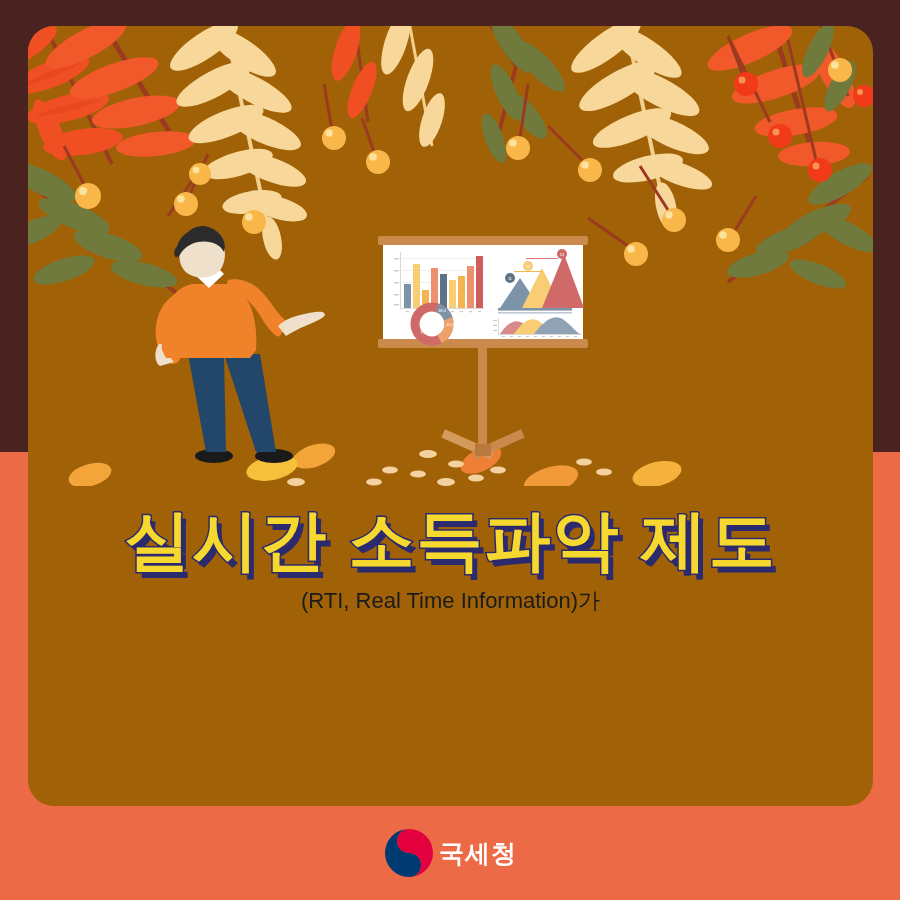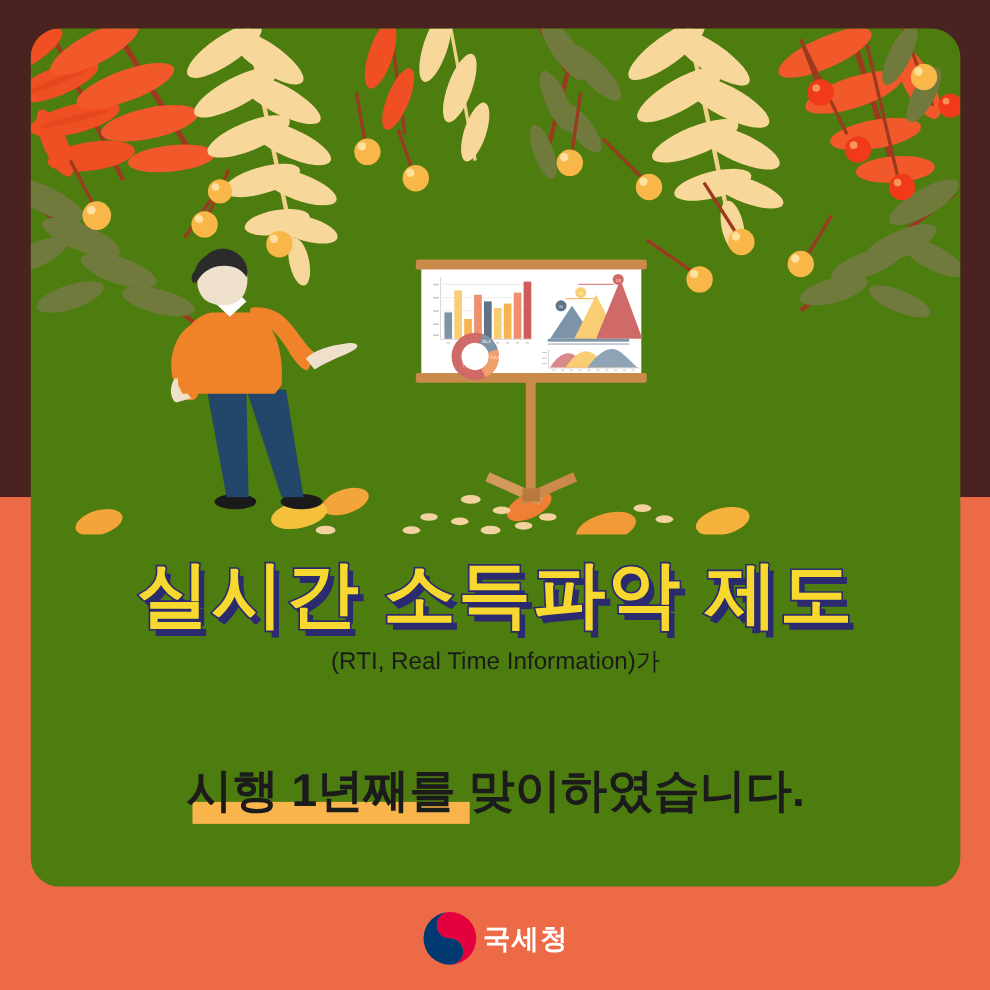--- a/index.html
+++ b/index.html
@@ -17,21 +17,21 @@
     background:#4a2320;
   }
   #bottom-band {
     position:absolute; left:0; top:452px; width:900px; height:448px;
     background:#ec6a45;
   }
 
   
   #card {
     position:absolute; left:28px; top:26px; width:845px; height:780px;
-    background:#4d7c0f;
+    background:#a16207;
     border-radius:26px;
     overflow:hidden;
   }
 
   
   .foliage { position:absolute; left:0; top:0; width:845px; height:290px; }
 
   
   #scene { position:absolute; left:0; top:200px; width:845px; height:260px; }
 
@@ -419,26 +419,20 @@
           <path d="M164 8 C150 16 148 34 156 44 C162 52 178 54 188 48 C198 42 200 22 192 12 C184 2 174 2 164 8 Z" fill="#efe0cc"></path>
           <path d="M160 6 C150 12 146 24 150 32 C154 24 160 18 170 16 C182 14 192 18 196 26 C200 14 190 2 176 0 C170 0 164 2 160 6 Z" fill="#2b2b2b"></path>
           <path d="M150 20 C146 22 145 28 148 32 C150 28 151 24 152 22 Z" fill="#2b2b2b"></path>
         </g>
       </svg>
     </div>
 
     <div id="headline">실시간 소득파악 제도</div>
     <div id="subtitle">(RTI, Real Time Information)가</div>
 
-    <div id="line2wrap">
-      <div id="line2">
-        <div id="highlight"></div>
-        <span class="txt">시행 1년째를 맞이하였습니다.</span>
-      </div>
-    </div>
 
   </div>
 
   <div id="footer">
     <div id="taegeuk">
       <svg width="52" height="52" viewBox="0 0 52 52">
         <path d="M26 2 A24 24 0 1 1 26 50 A12 12 0 1 0 26 26 A12 12 0 1 1 26 2 Z" fill="#e4003f"></path>
         <path d="M26 50 A24 24 0 1 1 26 2 A12 12 0 1 0 26 26 A12 12 0 1 1 26 50 Z" fill="#003a70"></path>
       </svg>
     </div>

